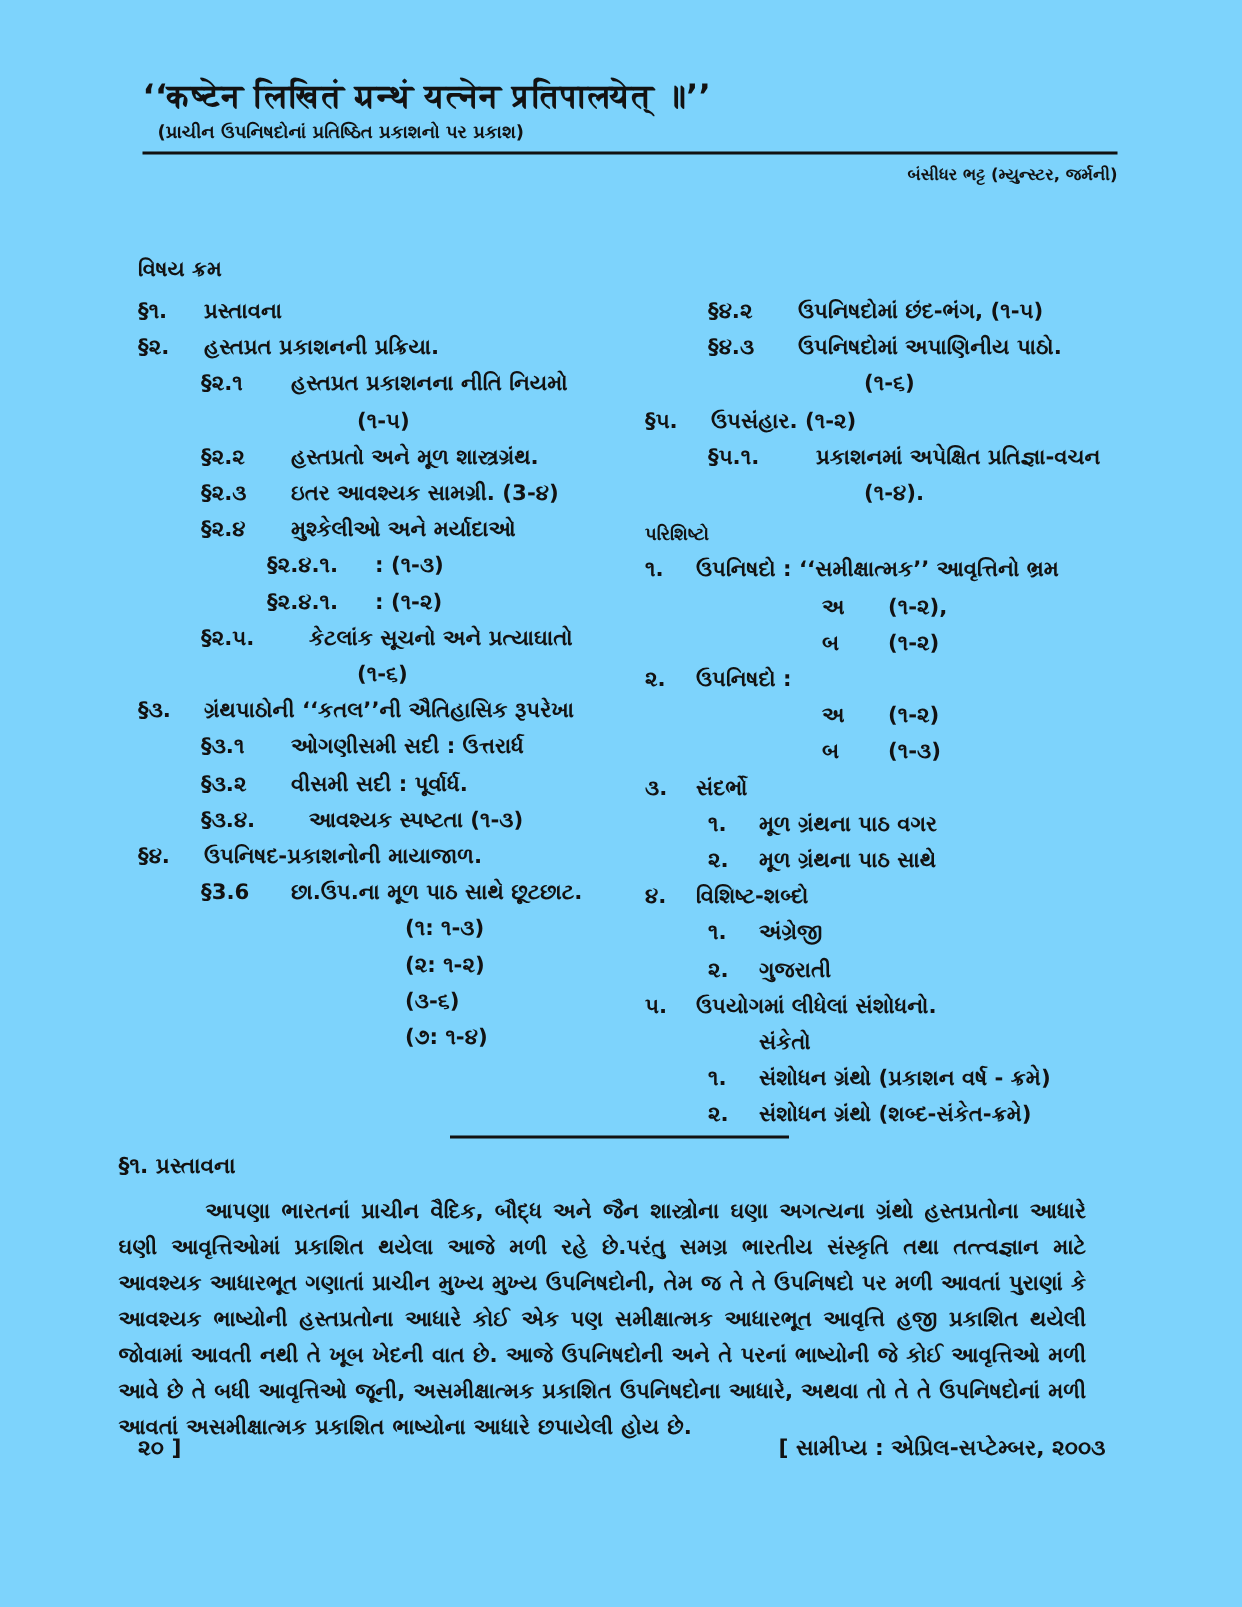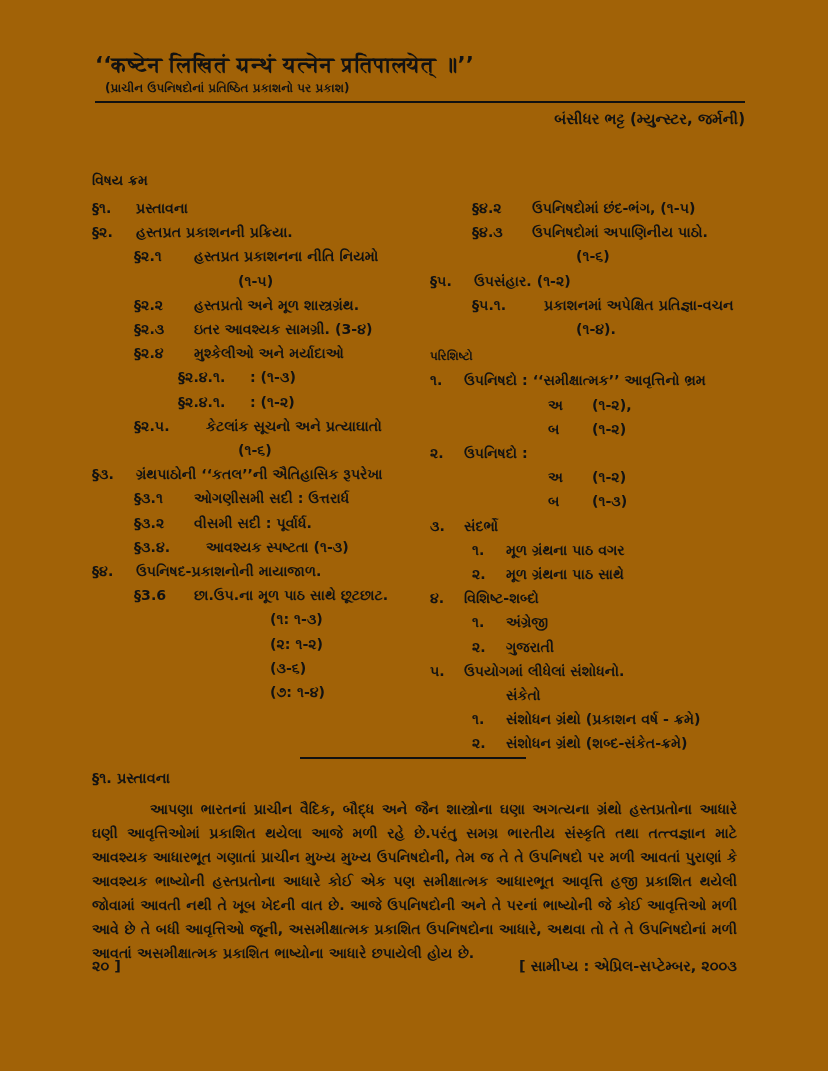--- a/index.html
+++ b/index.html
@@ -9,21 +9,21 @@
     background: #ffffff;
   }
   body {
     font-family: "Liberation Sans", "DejaVu Sans", sans-serif;
     color: #121212;
   }
   .page {
     position: relative;
     width: 828px;
     height: 1071px;
-    background: #a16207;
+    background: #7dd3fc;
     overflow: hidden;
     box-sizing: border-box;
   }
 
   
   .header {
     position: absolute;
     left: 0;
     top: 52px;
     width: 828px;
@@ -46,21 +46,21 @@
   .rule-head {
     margin: 6px 0 0 95px;
     width: 650px;
     height: 2px;
     background: #111;
   }
   .byline {
     margin: 7px 83px 0 0;
     text-align: right;
     font-family: "DejaVu Sans", "Liberation Sans", sans-serif;
-    font-size: 15px;
+    font-size: 11px;
     font-weight: bold;
     white-space: nowrap;
   }
 
   
   .toc-label {
     position: absolute;
     left: 92px;
     top: 172px;
     font-family: "DejaVu Sans", "Liberation Sans", sans-serif;
@@ -112,21 +112,21 @@
   .rule-mid {
     position: absolute;
     left: 300px;
     top: 757px;
     width: 226px;
     height: 2px;
     background: #111;
   }
   .body-block {
     position: absolute;
-    left: 92px;
+    left: 79px;
     top: 770px;
     width: 645px;
   }
   .body-heading {
     font-family: "DejaVu Sans", "Liberation Sans", sans-serif;
     font-size: 14.5px;
     font-weight: bold;
     margin: 0 0 10px 0;
   }
   .body-para {

